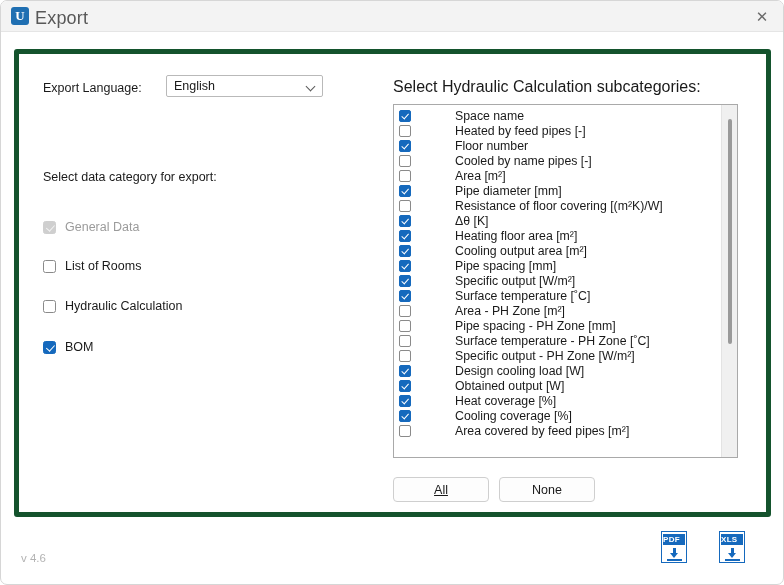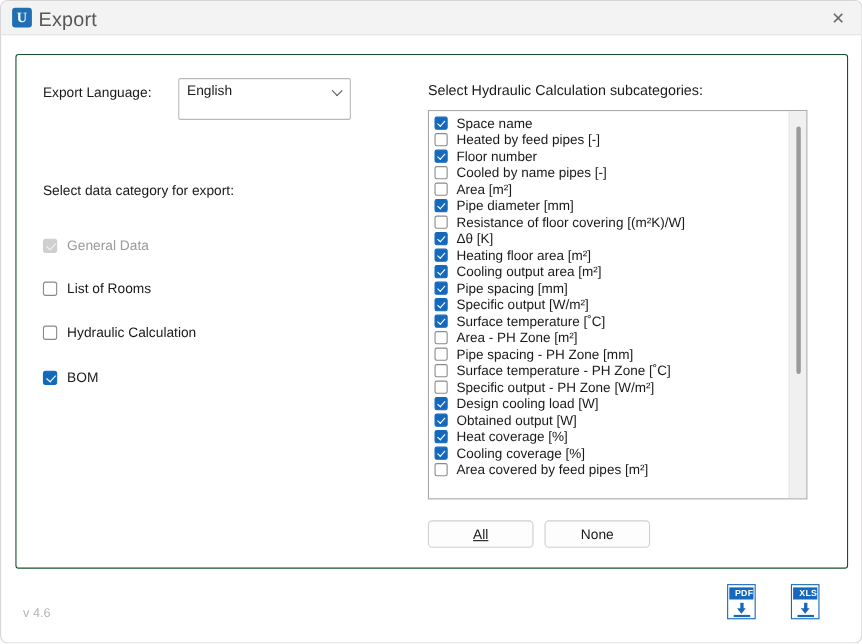--- a/index.html
+++ b/index.html
@@ -71,37 +71,37 @@
     font-size: 15px;
     cursor: pointer;
   }
 
   
   .panel {
     position: absolute;
     left: 13px; top: 48px;
     width: 757px;
     height: 468px;
-    border: 1px solid #14532d;
+    border: 5px solid #14532d;
     border-radius: 3px;
     box-sizing: border-box;
     background: #ffffff;
   }
 
   
   .lbl-export-lang {
     position: absolute;
     left: 24px; top: 27px;
     font-size: 12.5px;
     color: #1a1a1a;
   }
   .lang-select {
     position: absolute;
     left: 147px; top: 21px;
-    width: 157px; height: 38px;
+    width: 157px; height: 22px;
     border: 1px solid #b9b9b9;
     border-radius: 2px;
     background: #ffffff;
     box-sizing: border-box;
     cursor: pointer;
   }
   .lang-value {
     position: absolute;
     left: 7px; top: 3px;
     font-size: 12.5px;
@@ -180,21 +180,21 @@
     font-size: 12.5px;
     color: #1a1a1a;
     white-space: nowrap;
   }
   .cblabel.muted { color: #9b9b9b; }
 
   
   .lbl-subcats {
     position: absolute;
     left: 374px; top: 24px;
-    font-size: 13px;
+    font-size: 16px;
     color: #1a1a1a;
   }
 
   .listbox {
     position: absolute;
     left: 374px; top: 50px;
     width: 345px; height: 354px;
     border: 1px solid #a9a9a9;
     background: #ffffff;
     box-sizing: border-box;
@@ -204,20 +204,21 @@
     position: absolute;
     left: 0; top: 3px;
     right: 18px;
   }
   .litem {
     height: 15px;
     display: flex;
     align-items: center;
     padding-left: 5px;
     cursor: pointer;
+    gap: 36px;
   }
   .litem .cbox { width: 12px; height: 12px; border-radius: 2px; }
   .litem .cbox.checked::after {
     left: 3.2px; top: 1.0px;
     width: 3.3px; height: 6.4px;
     border-right-width: 1.5px;
     border-bottom-width: 1.5px;
   }
   .litem .ltext {
     margin-left: 8px;
@@ -289,21 +290,21 @@
   }
   .doc-tag {
     position: absolute;
     left: 1px; top: 2px;
     width: 22px; height: 11px;
     background: #1569bd;
     color: #ffffff;
     font-size: 8px;
     font-weight: bold;
     line-height: 11px;
-    text-align: right;
+    text-align: left;
     letter-spacing: .3px;
   }
   .arrow-stem {
     position: absolute;
     left: 11px; top: 16px;
     width: 2.5px; height: 7px;
     background: #1569bd;
   }
   .arrow-head {
     position: absolute;

